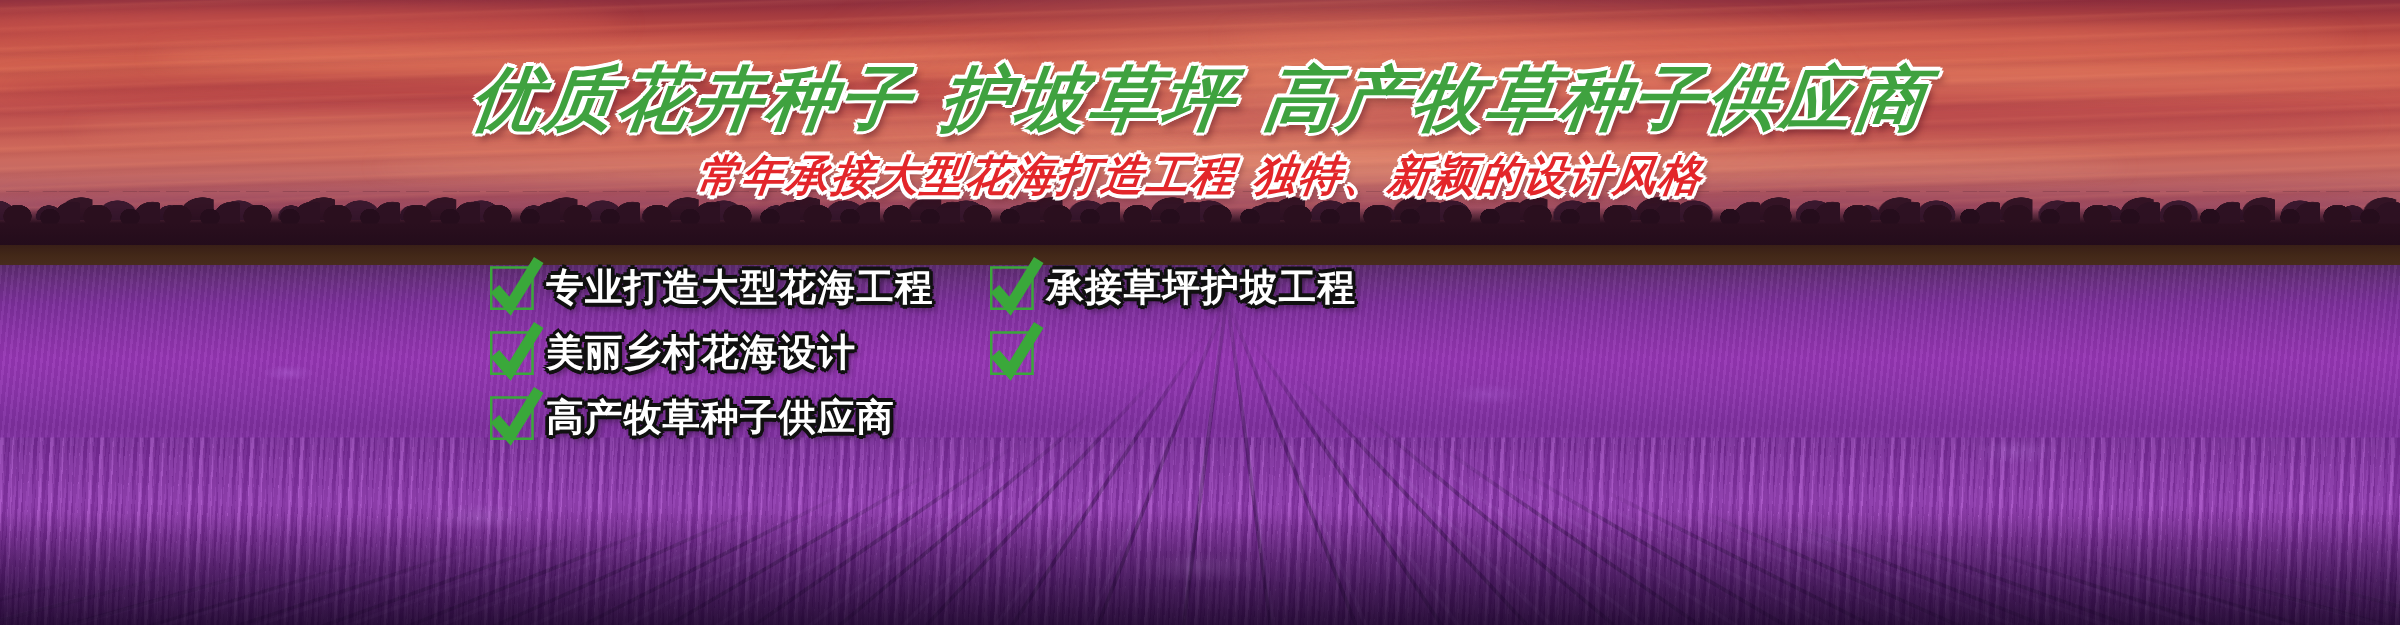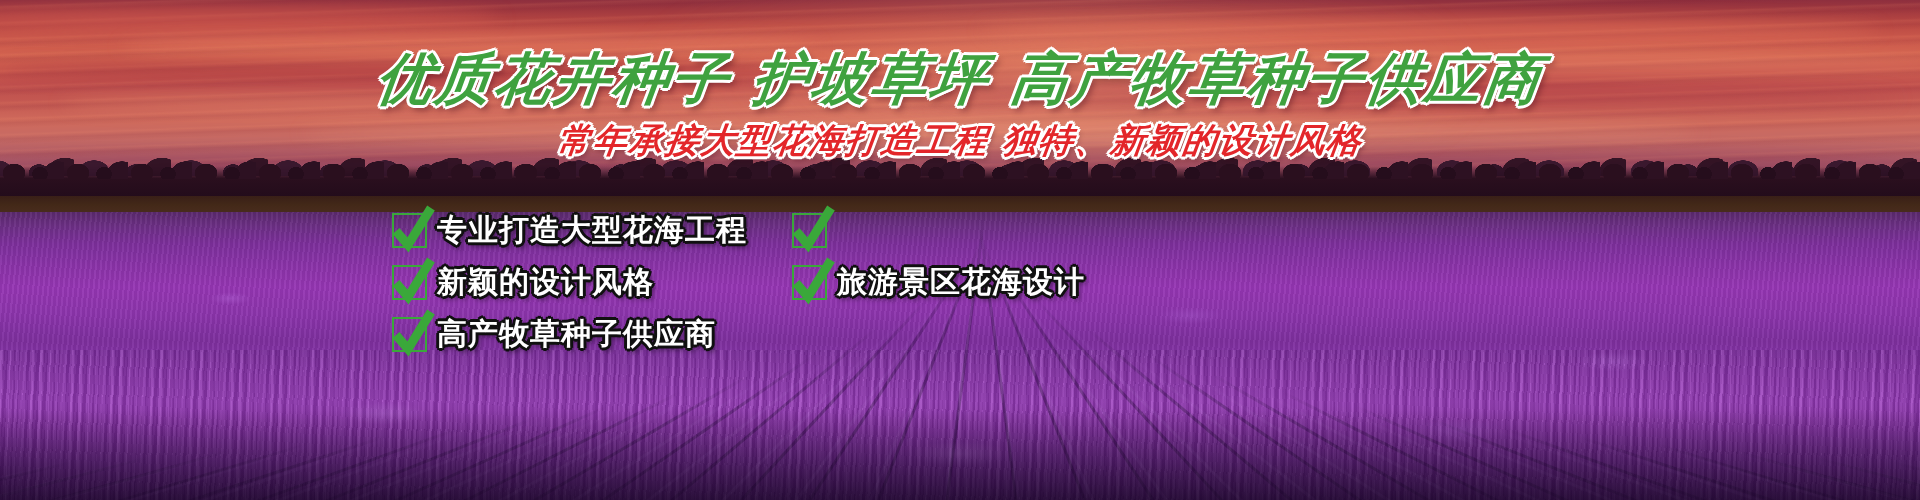--- a/index.html
+++ b/index.html
@@ -316,38 +316,38 @@
       </span>
       <span class="lbl">专业打造大型花海工程</span>
     </div>
 
     <div class="feat">
       <span class="chk">
         <svg viewBox="0 0 46 50" aria-hidden="true">
             <path d="M6 26 L18 40 L41 3" fill="none" stroke="#3aa83a" stroke-width="9" stroke-linecap="butt" stroke-linejoin="miter"></path>
           </svg>
       </span>
-    </div>
-
-    <div class="feat">
-      <span class="chk">
-        <svg viewBox="0 0 46 50" aria-hidden="true">
-            <path d="M6 26 L18 40 L41 3" fill="none" stroke="#3aa83a" stroke-width="9" stroke-linecap="butt" stroke-linejoin="miter"></path>
-          </svg>
-      </span>
-      <span class="lbl">新颖的设计风格</span>
-    </div>
-
-    <div class="feat">
-      <span class="chk">
-        <svg viewBox="0 0 46 50" aria-hidden="true">
-            <path d="M6 26 L18 40 L41 3" fill="none" stroke="#3aa83a" stroke-width="9" stroke-linecap="butt" stroke-linejoin="miter"></path>
-          </svg>
-      </span>
-      <span class="lbl">旅游景区花海设计</span>
+      <span class="lbl">承接草坪护坡工程</span>
+    </div>
+
+    <div class="feat">
+      <span class="chk">
+        <svg viewBox="0 0 46 50" aria-hidden="true">
+            <path d="M6 26 L18 40 L41 3" fill="none" stroke="#3aa83a" stroke-width="9" stroke-linecap="butt" stroke-linejoin="miter"></path>
+          </svg>
+      </span>
+      <span class="lbl">美丽乡村花海设计</span>
+    </div>
+
+    <div class="feat">
+      <span class="chk">
+        <svg viewBox="0 0 46 50" aria-hidden="true">
+            <path d="M6 26 L18 40 L41 3" fill="none" stroke="#3aa83a" stroke-width="9" stroke-linecap="butt" stroke-linejoin="miter"></path>
+          </svg>
+      </span>
     </div>
 
     <div class="feat">
       <span class="chk">
         <svg viewBox="0 0 46 50" aria-hidden="true">
             <path d="M6 26 L18 40 L41 3" fill="none" stroke="#3aa83a" stroke-width="9" stroke-linecap="butt" stroke-linejoin="miter"></path>
           </svg>
       </span>
       <span class="lbl">高产牧草种子供应商</span>
     </div>

